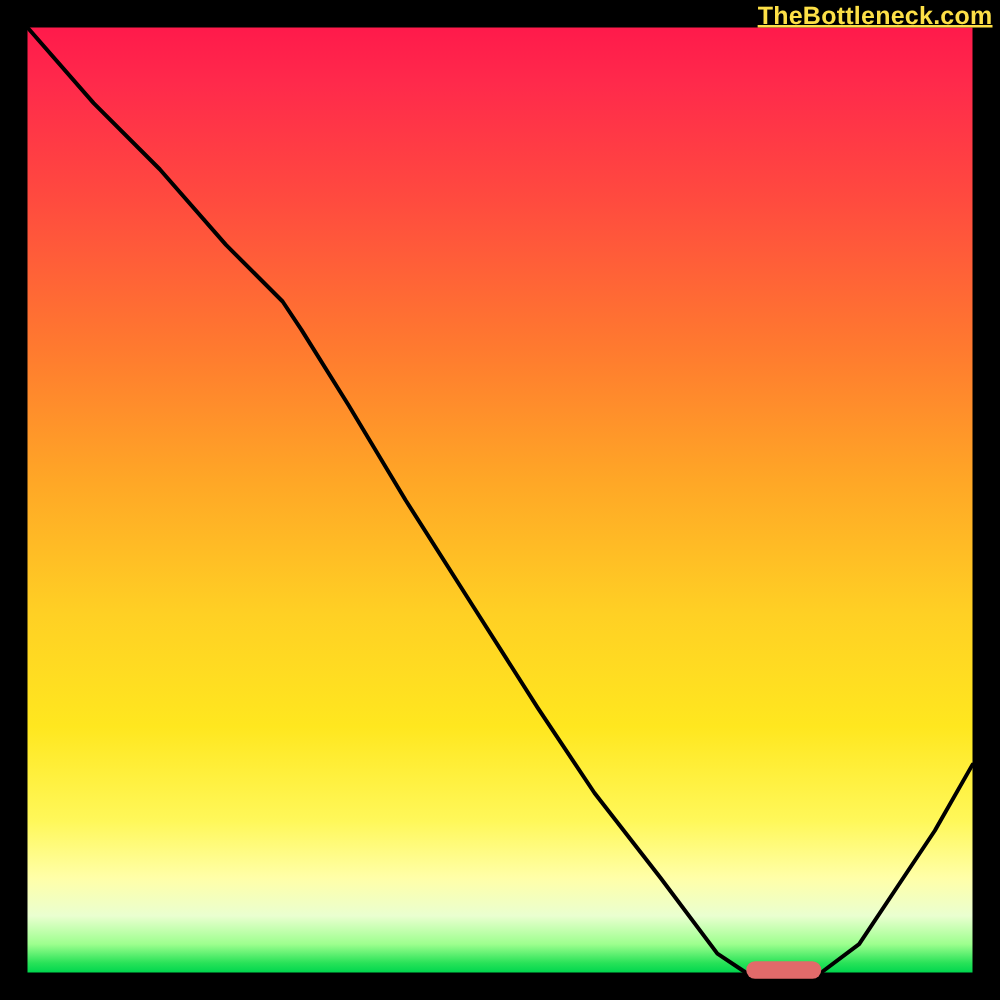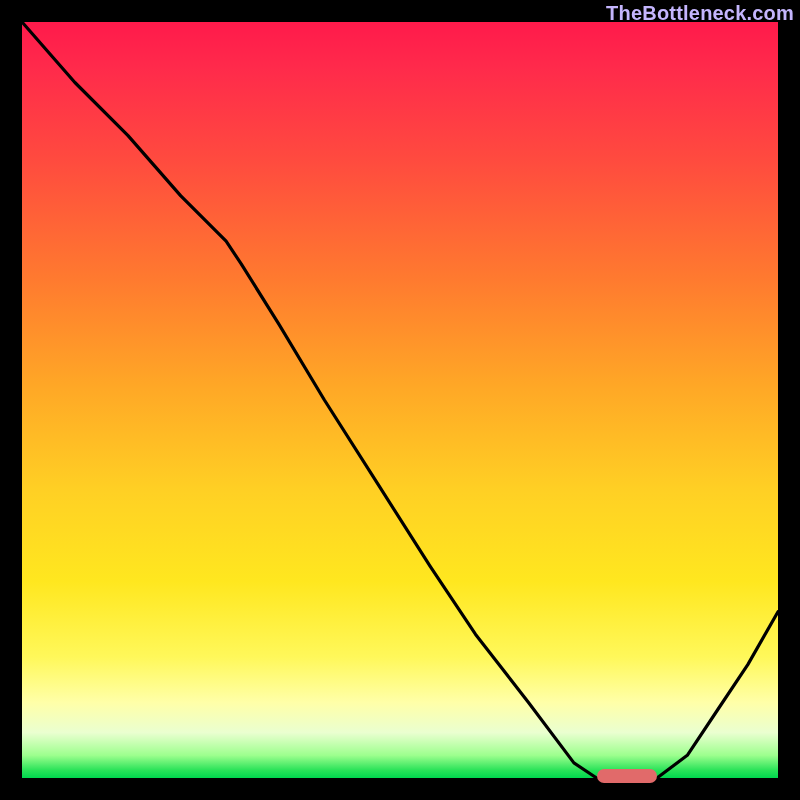--- a/index.html
+++ b/index.html
@@ -40,23 +40,24 @@
       #28e258 99%,
       #00d64e 100%
     );
   }
   .watermark {
     position: absolute;
     top: 2px;
     right: 6px;
     font-size: 20px;
     font-weight: 600;
-    color: #c4b5fd;
+    color: #fde047;
     letter-spacing: 0.2px;
     user-select: none;
+    text-decoration: underline;
   }
   svg.curve {
     position: absolute;
     left: 0;
     top: 0;
     width: 756px;
     height: 756px;
     overflow: visible;
   }
   .marker {

